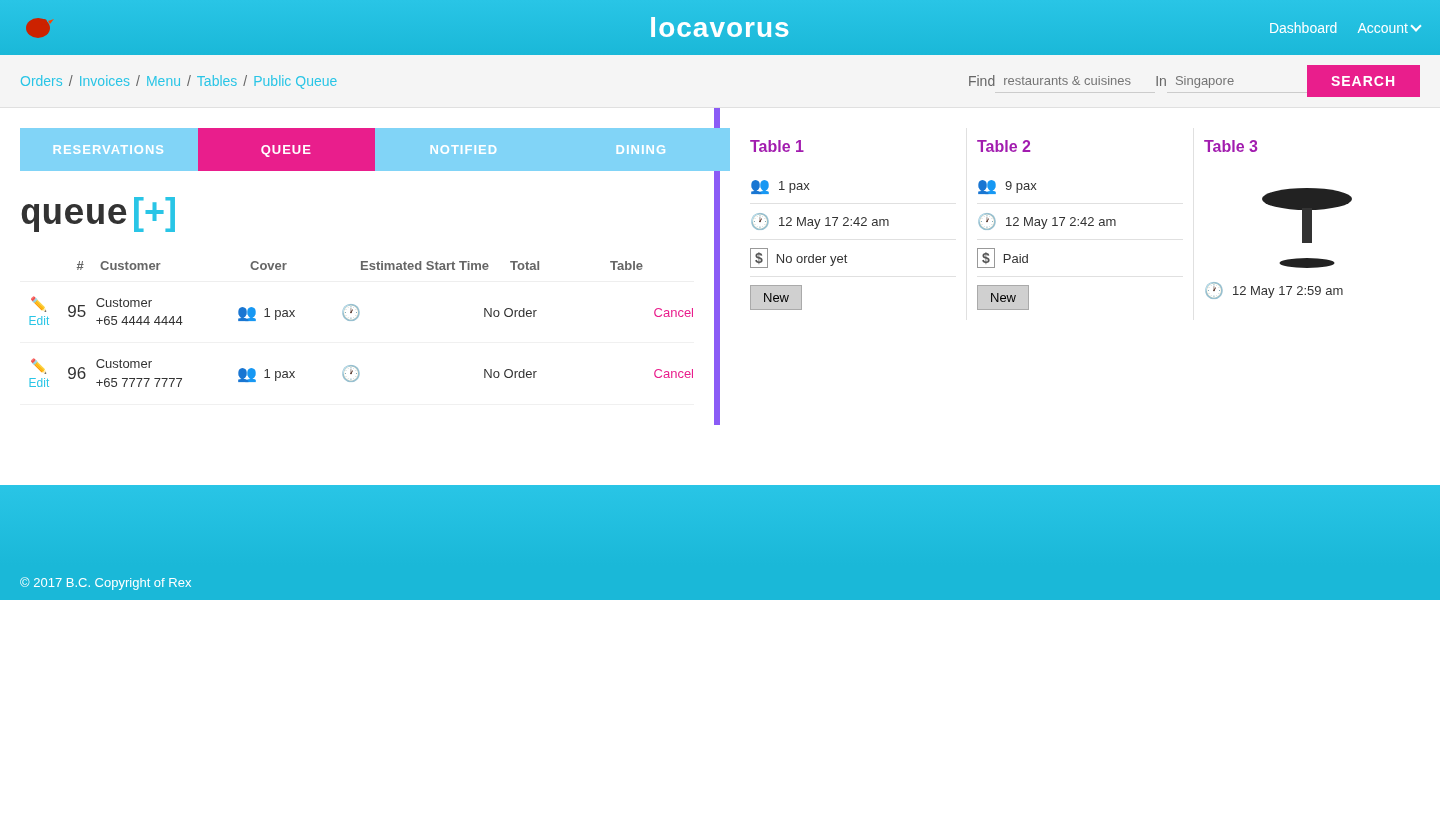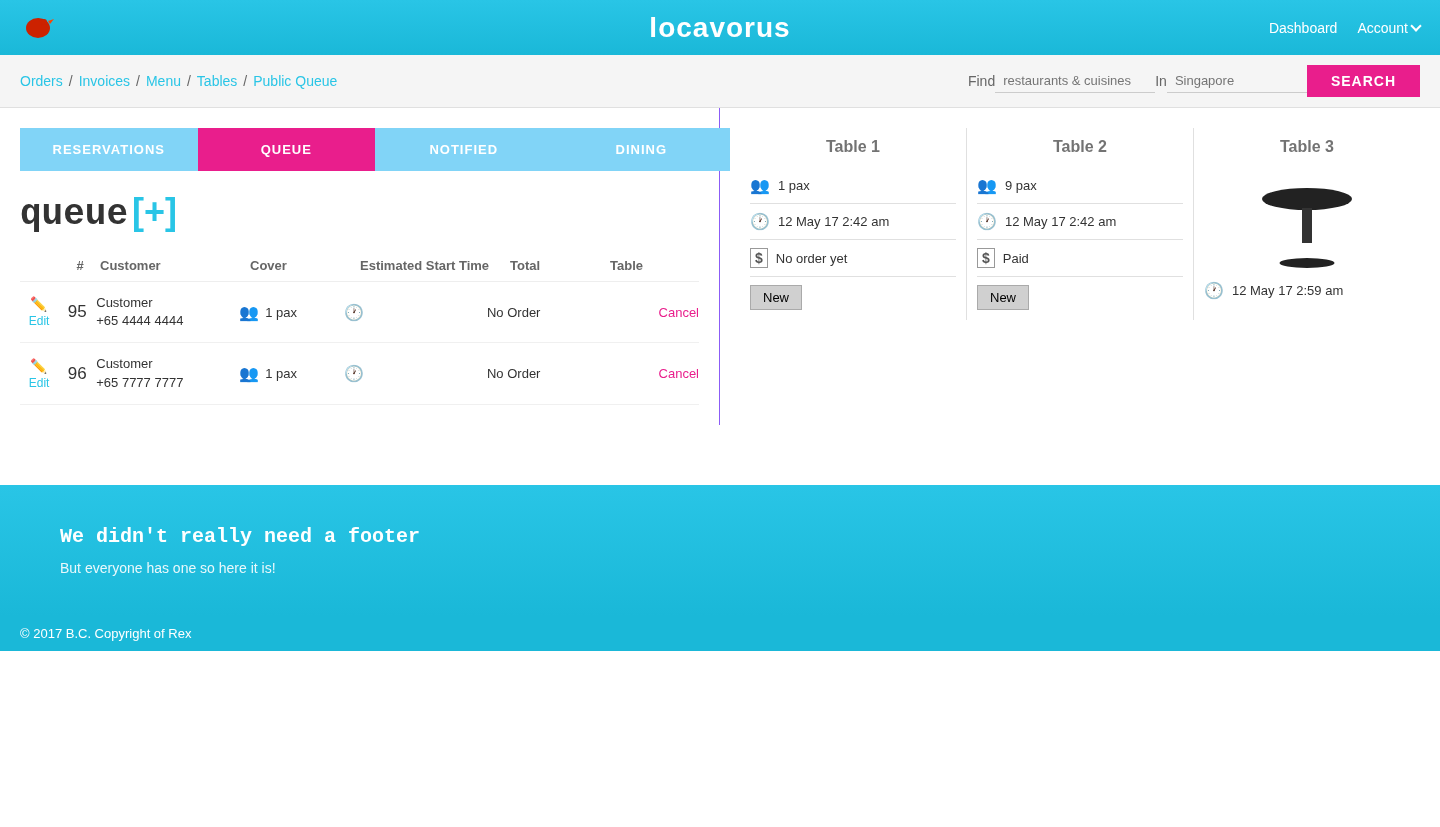--- a/index.html
+++ b/index.html
@@ -48,21 +48,21 @@
     .tabs { display: flex; width: 710px; }
     .tab {
       flex: 1; text-align: center; padding: 14px 0;
       font-size: 13px; font-weight: bold; letter-spacing: 1px;
       cursor: pointer; color: #fff;
     }
     .tab-reservations { background: #81d4f7; }
     .tab-queue { background: #e91e8c; }
     .tab-notified { background: #81d4f7; }
     .tab-dining { background: #81d4f7; }
-    .left-panel { width: 720px; padding: 20px; border-right: 1px solid #8b5cf6; }
+    .left-panel { width: 720px; padding: 20px; border-right: 6px solid #8b5cf6; }
     .right-panel { flex: 1; padding: 20px; }
 
     
     .queue-title { font-size: 36px; font-weight: bold; color: #333; margin-bottom: 20px; font-family: 'Courier New', monospace; text-transform: lowercase; }
     .queue-add { color: #29c5e6; font-size: 36px; font-weight: bold; cursor: pointer; }
 
     
     .table-header { display: flex; align-items: center; padding: 8px 0; border-bottom: 1px solid #eee; color: #666; font-size: 13px; font-weight: bold; }
     .col-hash { width: 40px; }
     .col-num { width: 40px; text-align: center; }
@@ -83,21 +83,21 @@
     .row-time { width: 150px; display: flex; align-items: center; gap: 6px; font-size: 13px; }
     .clock-icon { font-size: 16px; color: #555; }
     .row-total { width: 100px; font-size: 13px; }
     .row-table { width: 80px; font-size: 13px; }
     .row-cancel { color: #e91e8c; font-size: 13px; cursor: pointer; }
 
     
     .tables-grid { display: flex; gap: 0; }
     .table-col { flex: 1; padding: 10px; border-right: 1px solid #e0e0e0; }
     .table-col:last-child { border-right: none; }
-    .table-name { color: #737373; font-size: 16px; font-weight: bold; text-align: center; margin-bottom: 12px; }
+    .table-name { color: #a21caf; font-size: 16px; font-weight: bold; text-align: left; margin-bottom: 12px; }
     .table-info-row { display: flex; align-items: center; gap: 8px; padding: 8px 0; border-bottom: 1px solid #e0e0e0; font-size: 13px; }
     .table-info-icon { font-size: 16px; color: #555; }
     .table-status { padding: 8px 0; border-bottom: 1px solid #e0e0e0; display: flex; align-items: center; gap: 8px; font-size: 13px; }
     .dollar-icon { font-size: 14px; color: #555; border: 1px solid #999; padding: 1px 4px; font-weight: bold; }
     .new-btn {
       background: #d0d0d0; border: 1px solid #aaa; padding: 4px 12px;
       font-size: 13px; cursor: pointer; margin-top: 8px;
     }
 
     
@@ -301,21 +301,17 @@
           <span class="table-info-icon">🕐</span>
           <span>12 May 17 2:59 am</span>
         </div>
       </div>
 
     </div>
   </div>
 </div>
 
 <footer class="footer">
-  <div class="footer-left">
-    <h3>We didn't really need a footer</h3>
-    <p>But everyone has one so here it is!</p>
-  </div>
 </footer>
 
 <div class="copyright">
   <span>© 2017 B.C. Copyright of Rex</span>
 </div>
 
 </body></html>

